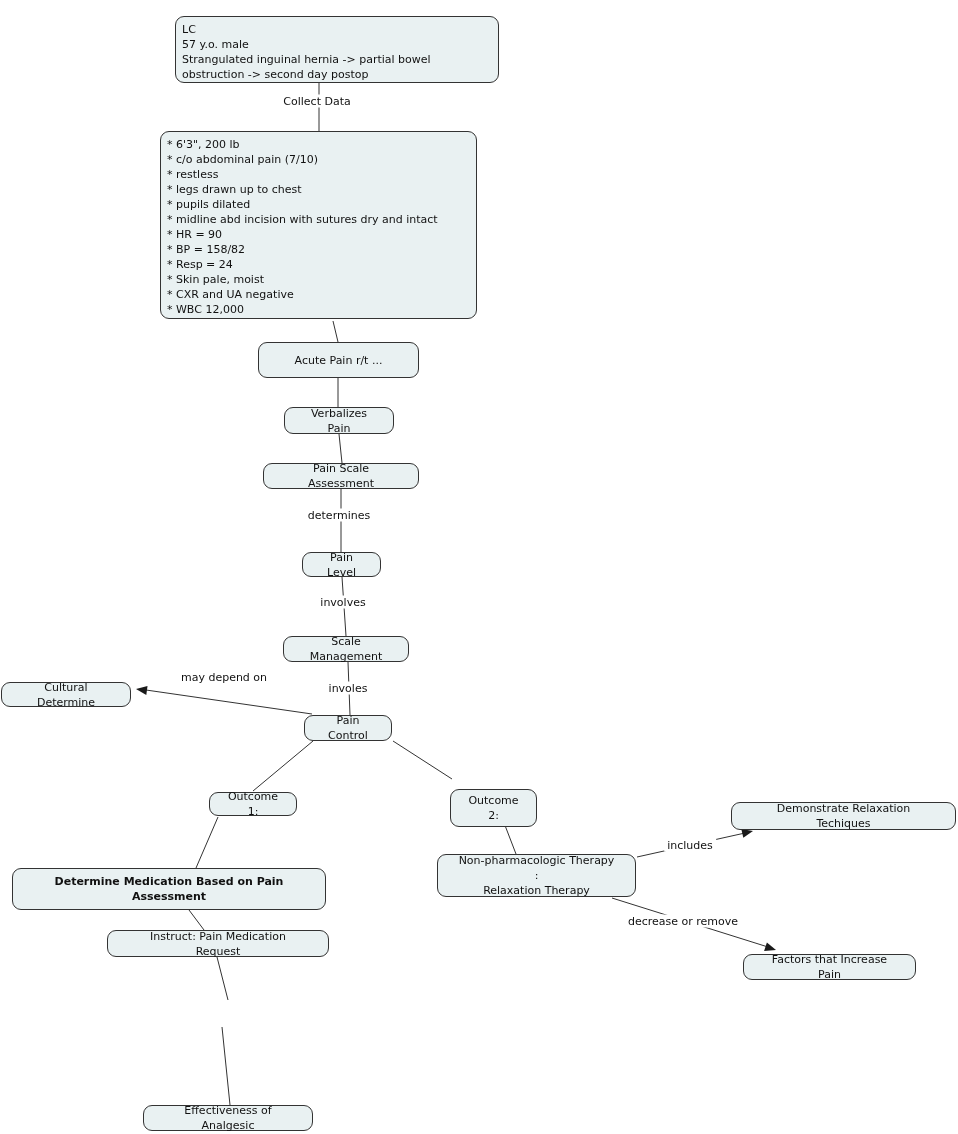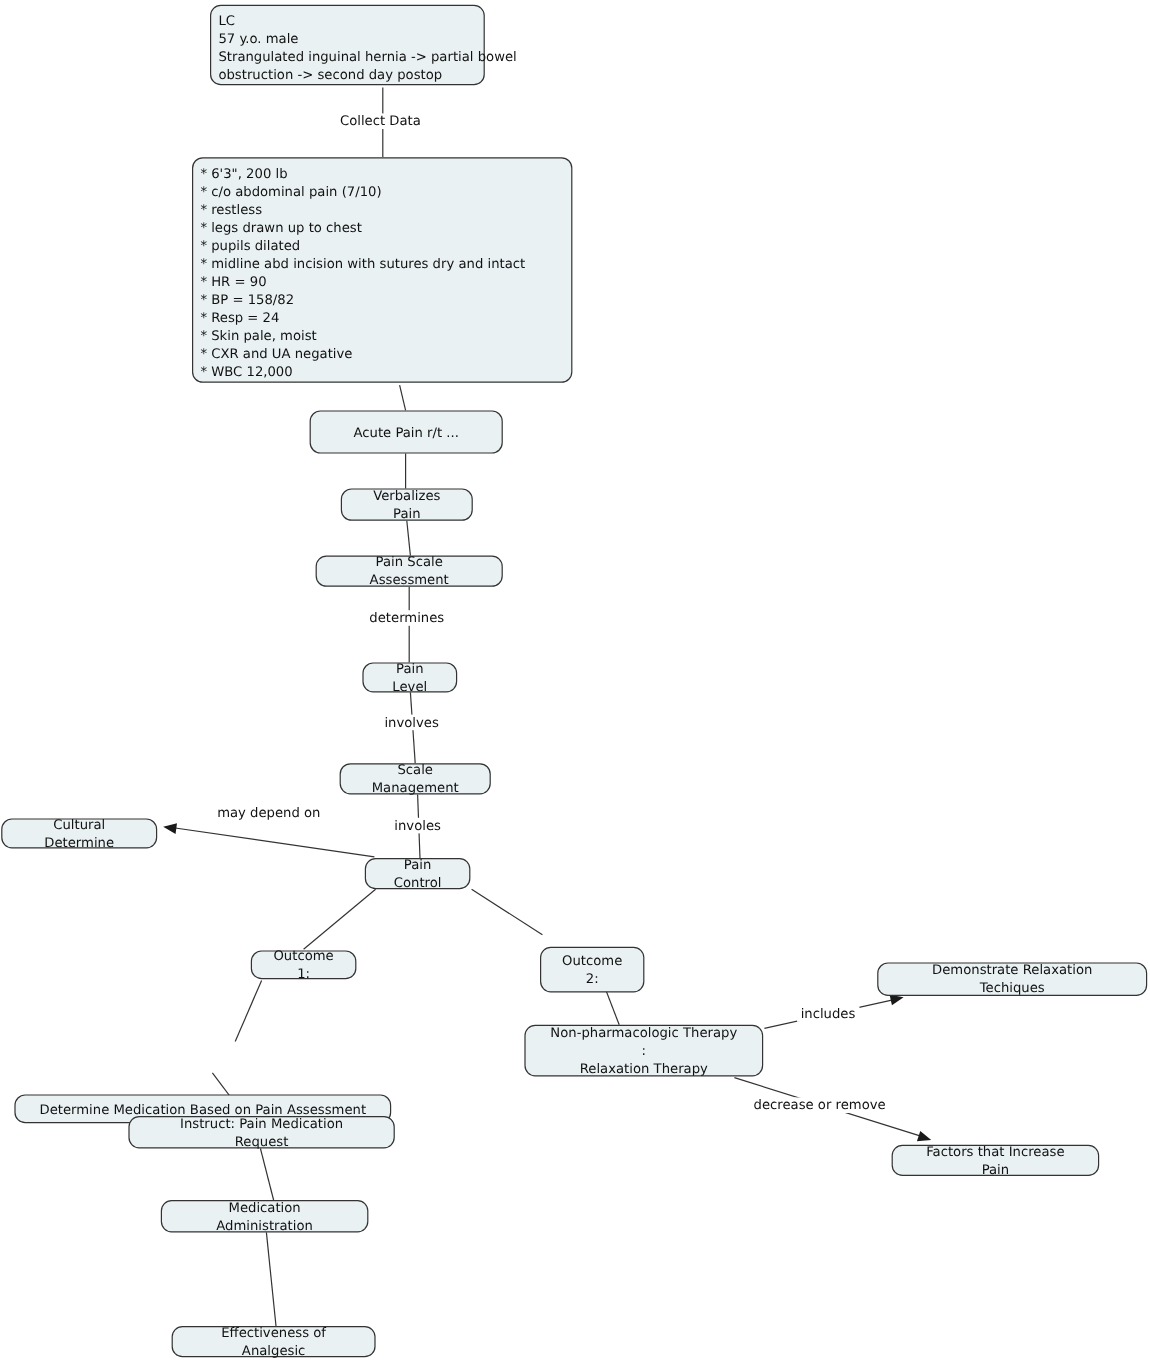--- a/index.html
+++ b/index.html
@@ -39,32 +39,32 @@
   .label {
     position: absolute;
     transform: translate(-50%, -50%);
     white-space: nowrap;
     line-height: 13px;
     padding: 0 3px;
   }
   .label.bg { background: #ffffff; }
 
   
-  .n-patient        { left:175px; top:4px;    width:229px; height:67px; }
+  .n-patient        { left:175px; top:16px;    width:324px; height:67px; }
   .n-assessment     { left:160px; top:131px;  width:317px; height:188px; }
   .n-acute          { left:258px; top:342px;  width:161px; height:36px; }
   .n-verbalizes     { left:284px; top:407px;  width:110px; height:27px; }
   .n-painscale      { left:263px; top:463px;  width:156px; height:26px; }
   .n-painlevel      { left:302px; top:552px;  width:79px;  height:25px; }
   .n-painmgmt       { left:283px; top:636px;  width:126px; height:26px; }
   .n-cultural       { left:1px;   top:682px;  width:130px; height:25px; }
   .n-paincontrol    { left:304px; top:715px;  width:88px;  height:26px; }
   .n-outcome1       { left:182px; top:792px;  width:88px;  height:24px;margin-left:27px; }
   .n-outcome2       { left:450px; top:750px;  width:87px;  height:38px;margin-top:39px; }
-  .n-determine      { left:12px;  top:912px;  width:314px; height:24px; }
+  .n-determine      { left:12px;  top:868px;  width:314px; height:42px;font-weight:bold; }
   .n-instruct       { left:107px; top:930px;  width:222px; height:27px; }
   .n-medadmin       { left:134px; top:1000px; width:173px; height:27px; }
   .n-effectiveness  { left:143px; top:1105px; width:170px; height:26px; }
   .n-nonpharm       { left:437px; top:854px;  width:199px; height:43px; }
   .n-demonstrate    { left:731px; top:802px;  width:225px; height:28px; }
   .n-factors        { left:743px; top:954px;  width:173px; height:26px; }
 
   
   .lb-collect   { left:317px; top:101px; }
   .lb-determines{ left:339px; top:515px; }
@@ -125,21 +125,20 @@
   <div class="node n-verbalizes">Verbalizes Pain</div>
   <div class="node n-painscale">Pain Scale Assessment</div>
   <div class="node n-painlevel">Pain Level</div>
   <div class="node n-painmgmt">Scale Management</div>
   <div class="node n-cultural">Cultural Determine</div>
   <div class="node n-paincontrol">Pain Control</div>
   <div class="node n-outcome1">Outcome 1:</div>
   <div class="node n-outcome2">Outcome 2:</div>
   <div class="node n-determine">Determine Medication Based on Pain Assessment</div>
   <div class="node n-instruct">Instruct: Pain Medication Request</div>
-  <div class="node n-medadmin">Medication Administration</div>
   <div class="node n-effectiveness">Effectiveness of Analgesic</div>
   <div class="node n-nonpharm">Non-pharmacologic Therapy :
 Relaxation Therapy</div>
   <div class="node n-demonstrate">Demonstrate Relaxation Techiques</div>
   <div class="node n-factors">Factors that Increase Pain</div>
 
   <div class="label bg lb-collect">Collect Data</div>
   <div class="label bg lb-determines">determines</div>
   <div class="label bg lb-involves">involves</div>
   <div class="label bg lb-involes">involes</div>

